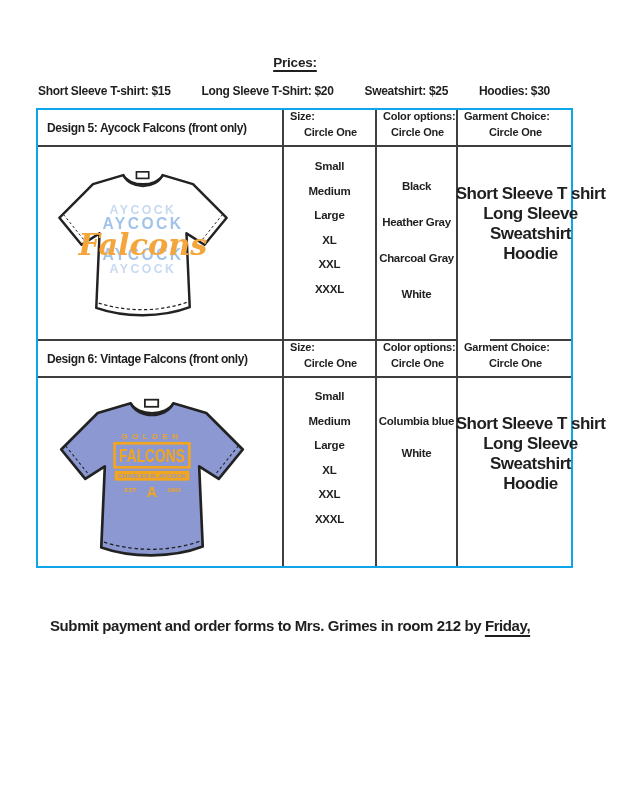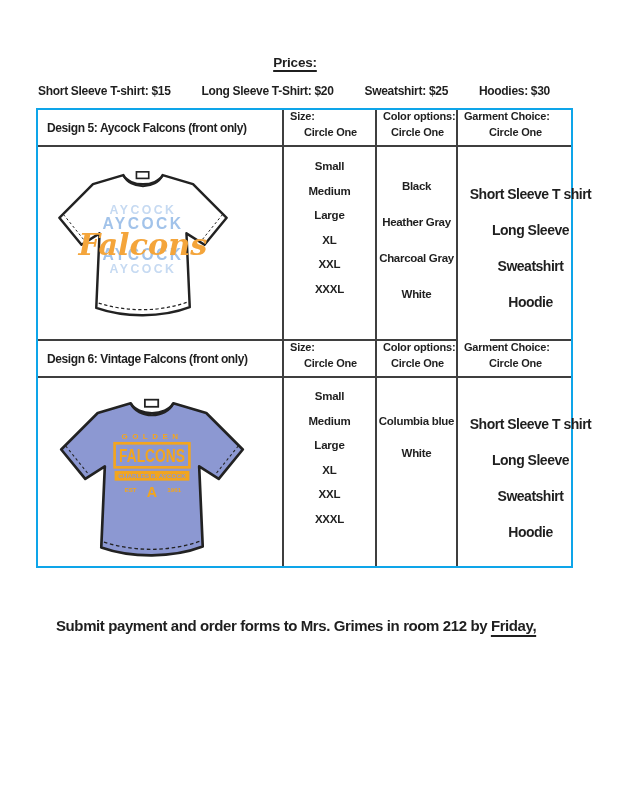--- a/index.html
+++ b/index.html
@@ -46,31 +46,31 @@
   .design-title { font-size: 12px; letter-spacing: -0.4px; white-space: nowrap; }
 
   .hdr-cell { padding: 0 0 0 6px; font-size: 11px; letter-spacing: -0.2px; line-height: 13px; }
   .circle-one { text-align: center; padding-top: 3px; padding-right: 4px; }
 
   .list-cell { display: flex; flex-direction: column; align-items: center; text-align: right; }
   .sizes-cell   { padding-top: 13px; gap: 12.5px; font-size: 11.5px; letter-spacing: -0.2px; }
   .sizes-cell-b { padding-top: 12px; }
   .colors-cell   { padding-top: 33px; gap: 24px; font-size: 11.5px; letter-spacing: -0.3px; }
   .colors-cell-b { padding-top: 37px; gap: 20px; }
-  .garments-cell   { padding-top: 41px; gap: 24px; font-size: 14px; letter-spacing: -0.5px; margin-left: 32px; }
+  .garments-cell   { padding-top: 41px; gap: 8px; font-size: 17px; letter-spacing: -0.5px; margin-left: 32px; }
   .garments-cell-b { padding-top: 40px; }
   .list-cell div { line-height: 12px; white-space: nowrap; }
 
   .shirt-cell { position: relative; text-align: right; }
   .shirt-svg-5 { position: absolute; left: 6px; top: 15px; }
   .shirt-svg-6 { position: absolute; left: 5px; top: 11px; }
 
   
   .footer {
-    position: absolute; left: 56px; top: 611px;
+    position: absolute; left: 50px; top: 611px;
     font-size: 15px; letter-spacing: -0.4px; line-height: 29px;
   }
   .footer .line { white-space: nowrap; }
   .footer .u {
     text-decoration: underline; text-decoration-thickness: 2px; text-underline-offset: 3.5px;
   }
 
   
   svg text { font-family: "Liberation Sans", sans-serif; font-weight: bold; }
   svg .script { font-family: "DejaVu Serif", serif; font-style: italic; }

